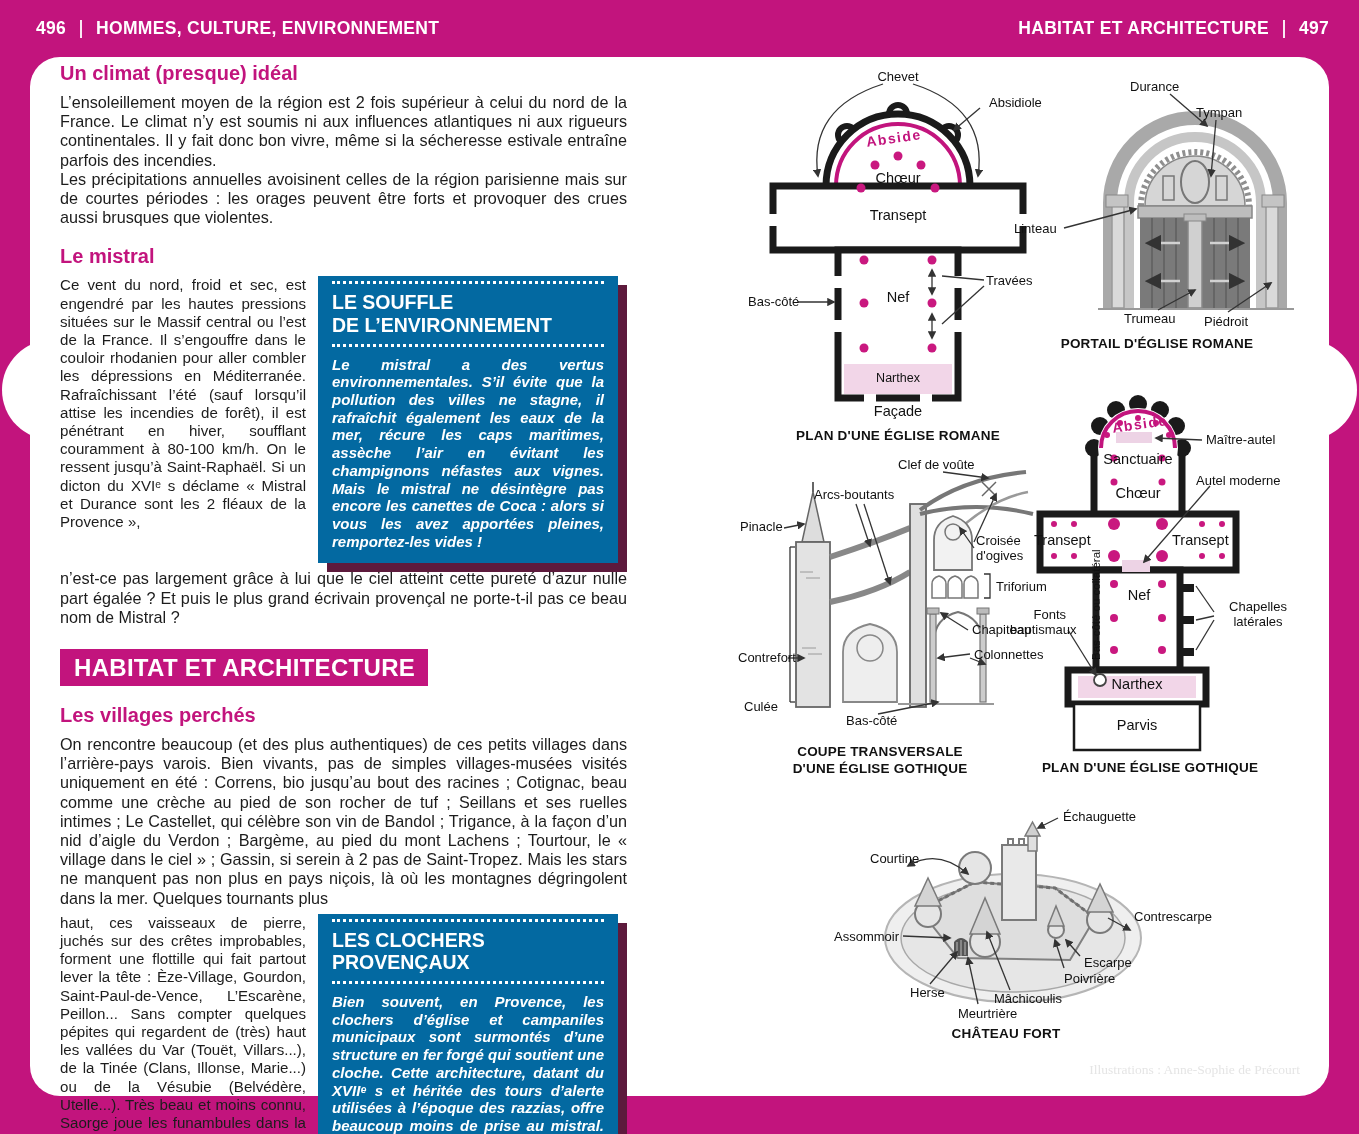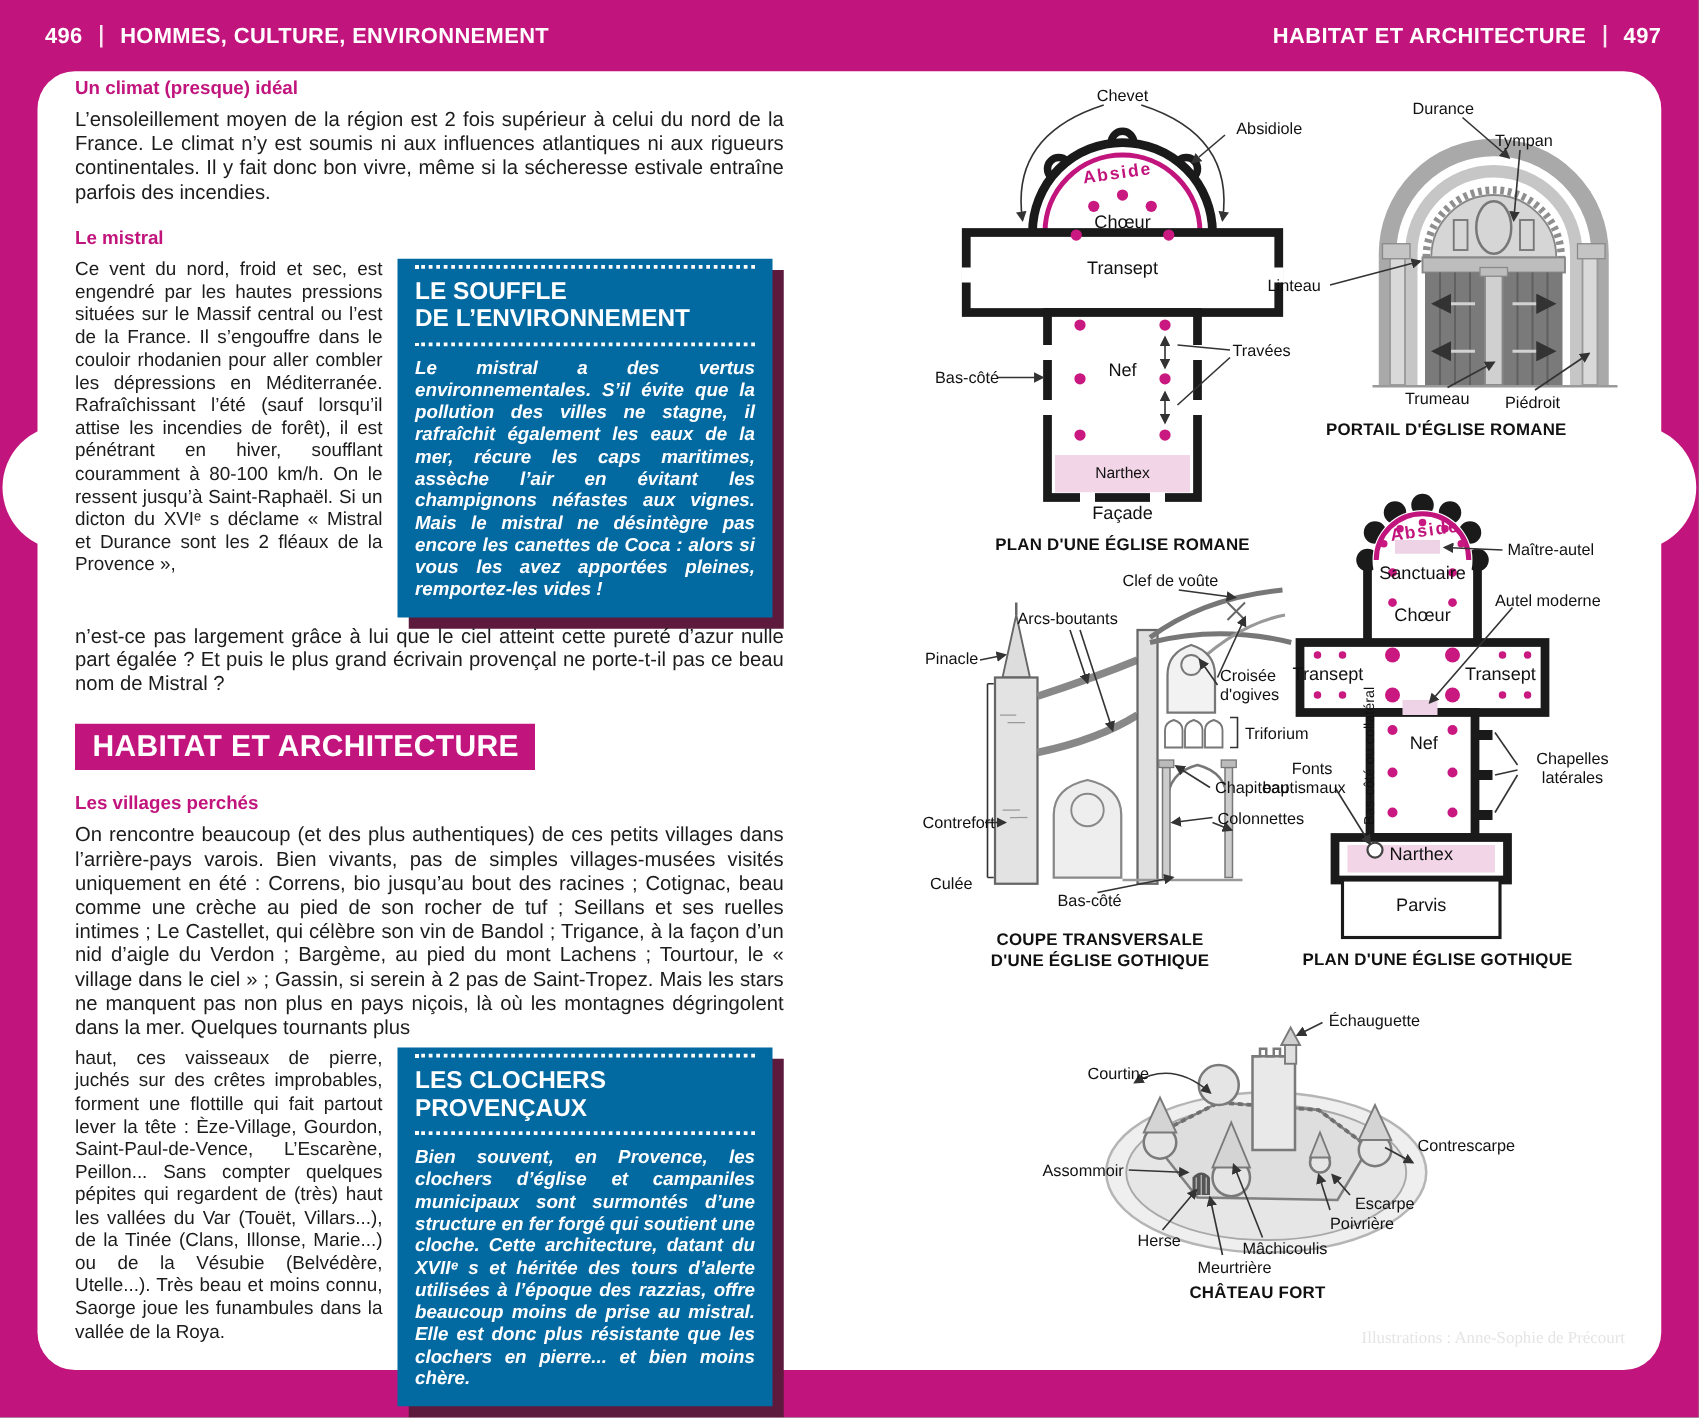--- a/index.html
+++ b/index.html
@@ -8,21 +8,21 @@
   .sheet{position:absolute;left:30px;top:57px;width:1299px;height:1039px;background:#fff;border-radius:30px;}
   .notch{position:absolute;width:100px;height:100px;border-radius:50%;background:#fff;top:340px;}
   .notch.l{left:2px;} .notch.r{left:1257px;}
   
   .hdr{position:absolute;top:0;height:57px;display:flex;align-items:center;gap:14px;
        color:#fff;font-weight:bold;font-size:17.5px;letter-spacing:.3px;}
   .hdr.left{left:36px;} .hdr.right{right:30px;}
   .hdr .sep{display:inline-block;width:2px;height:18px;background:#fff;opacity:.9;}
   
   .lp{position:absolute;left:60px;top:62px;width:567px;}
-  .h2{color:#c2147d;font-weight:bold;font-size:15px;margin:18px 0 8px 0;}
+  .h2{color:#c2147d;font-weight:bold;font-size:20px;margin:18px 0 8px 0;}
   .h2.first{margin-top:0;}
   .txt{font-size:16.2px;line-height:19.2px;text-align:justify;color:#1c1c1c;}
   .row{display:flex;gap:12px;align-items:flex-start;margin-top:2px;}
   .colnarrow{width:246px;flex:none;font-size:15.1px;line-height:18.2px;}
   .pinkbox{flex:1;background:#0369a1;color:#fff;padding:5px 14px 13px 14px;
            box-shadow:9px 9px 0 #5d1a3c;margin-right:9px;}
   .btitle{font-weight:bold;font-size:19.5px;line-height:1.16;padding:7px 0;
           border-top:3px dotted #fff;border-bottom:3px dotted #fff;}
   .bbody{font-style:italic;font-weight:bold;font-size:15px;line-height:17.7px;text-align:justify;margin-top:9px;}
   .banner{background:#c2147d;color:#fff;font-weight:bold;font-size:24px;line-height:37px;
@@ -57,20 +57,21 @@
   </div>
   <div class="hdr right">
     <span>HABITAT ET ARCHITECTURE</span>
     <span class="sep"></span>
     <span>497</span>
   </div>
 
   <div class="lp">
     <div class="h2 first">Un climat (presque) idéal</div>
     <div class="txt">L’ensoleillement moyen de la région est 2 fois supérieur à celui du nord de la France. Le climat n’y est soumis ni aux influences atlantiques ni aux rigueurs continentales. Il y fait donc bon vivre, même si la sécheresse estivale entraîne parfois des incendies.</div>
+    <div class="txt">Les précipitations annuelles avoisinent celles de la région parisienne mais sur de courtes périodes : les orages peuvent être forts et provoquer des crues aussi brusques que violentes.</div>
 
     <div class="h2">Le mistral</div>
     <div class="row">
       <div class="txt colnarrow">Ce vent du nord, froid et sec, est engendré par les hautes pressions situées sur le Massif central ou l’est de la France. Il s’engouffre dans le couloir rhodanien pour aller combler les dépressions en Méditerranée. Rafraîchissant l’été (sauf lorsqu’il attise les incendies de forêt), il est pénétrant en hiver, soufflant couramment à 80-100 km/h. On le ressent jusqu’à Saint-Raphaël. Si un dicton du XVIᵉ s déclame « Mistral et Durance sont les 2 fléaux de la Provence »,</div>
       <div class="pinkbox">
         <div class="btitle">
           <div>LE SOUFFLE</div>
           <div>DE L’ENVIRONNEMENT</div>
         </div>
         <div class="bbody">Le mistral a des vertus environnementales. S’il évite que la pollution des villes ne stagne, il rafraîchit également les eaux de la mer, récure les caps maritimes, assèche l’air en évitant les champignons néfastes aux vignes. Mais le mistral ne désintègre pas encore les canettes de Coca : alors si vous les avez apportées pleines, remportez-les vides !</div>

